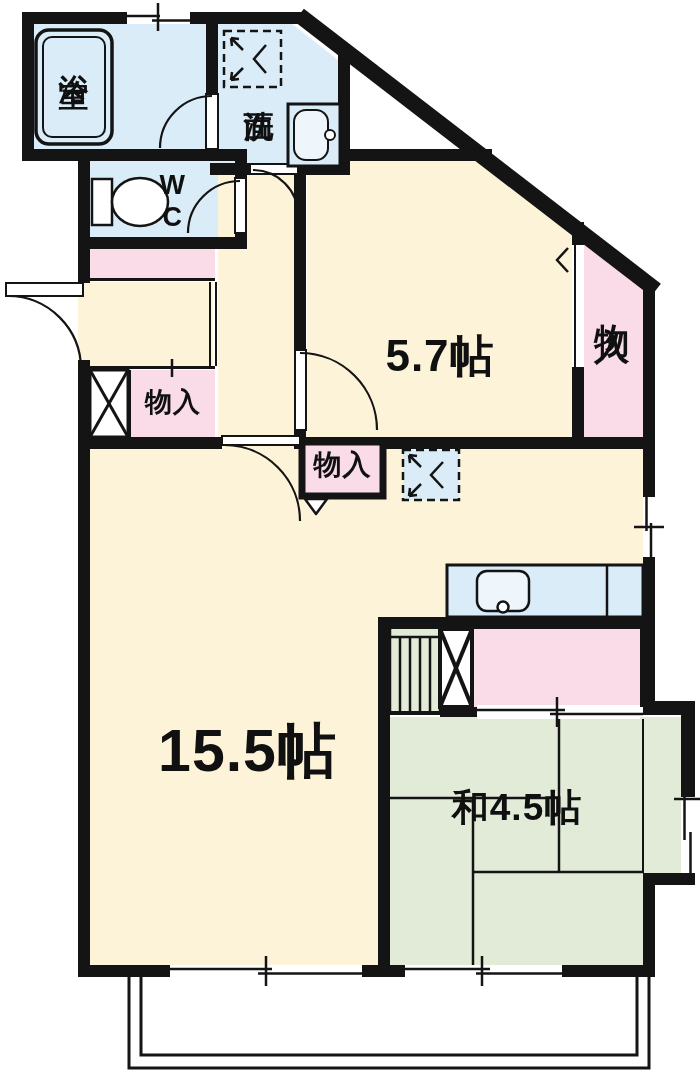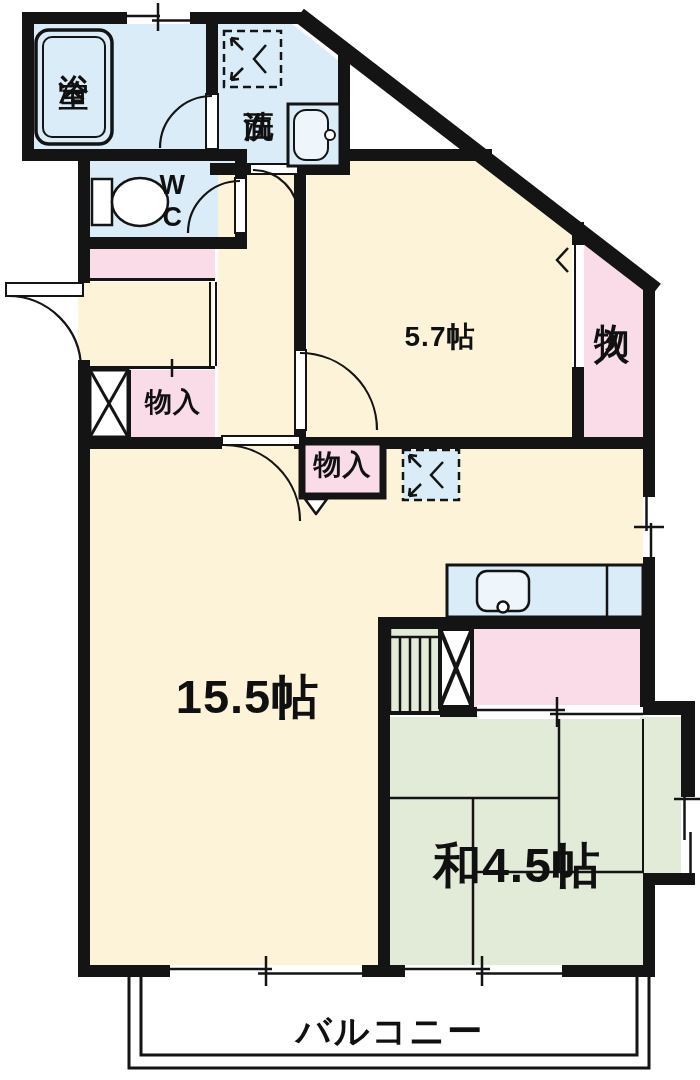--- a/index.html
+++ b/index.html
@@ -240,19 +240,18 @@
   <g>
     <path class="sk" stroke-width="3" d="M129,977 L129,1068 L649,1068 L649,977"></path>
     <path class="sk" stroke-width="3" d="M141,977 L141,1055 L637,1055 L637,977"></path>
   </g>
 </svg>
 
 <div class="lbl v" style="left:57px;top:50px;font-size:30px">浴室</div>
 <div class="lbl v" style="left:242px;top:86px;font-size:30px">洗面</div>
 <div class="lbl v" style="left:157px;top:170px;font-size:27px;letter-spacing:2px">WC</div>
 <div class="lbl" style="left:131px;top:388px;width:84px;font-size:27px">物入</div>
-<div class="lbl" style="left:330px;top:322px;width:220px;font-size:28px">5.7帖</div>
+<div class="lbl" style="left:330px;top:332px;width:220px;font-size:44px">5.7帖</div>
 <div class="lbl v" style="left:593px;top:296px;font-size:35px">物入</div>
 <div class="lbl" style="left:298px;top:450px;width:89px;font-size:28px">物入</div>
-<div class="lbl" style="left:130px;top:672px;width:235px;font-size:47px">15.5帖</div>
-<div class="lbl" style="left:392px;top:840px;width:250px;font-size:48px">和4.5帖</div>
-<div class="lbl" style="left:240px;top:1012px;width:300px;font-size:35px;letter-spacing:2px">バルコニー</div>
+<div class="lbl" style="left:130px;top:720px;width:235px;font-size:59px">15.5帖</div>
+<div class="lbl" style="left:392px;top:788px;width:250px;font-size:37px">和4.5帖</div>
 </div>
 
 </body></html>

